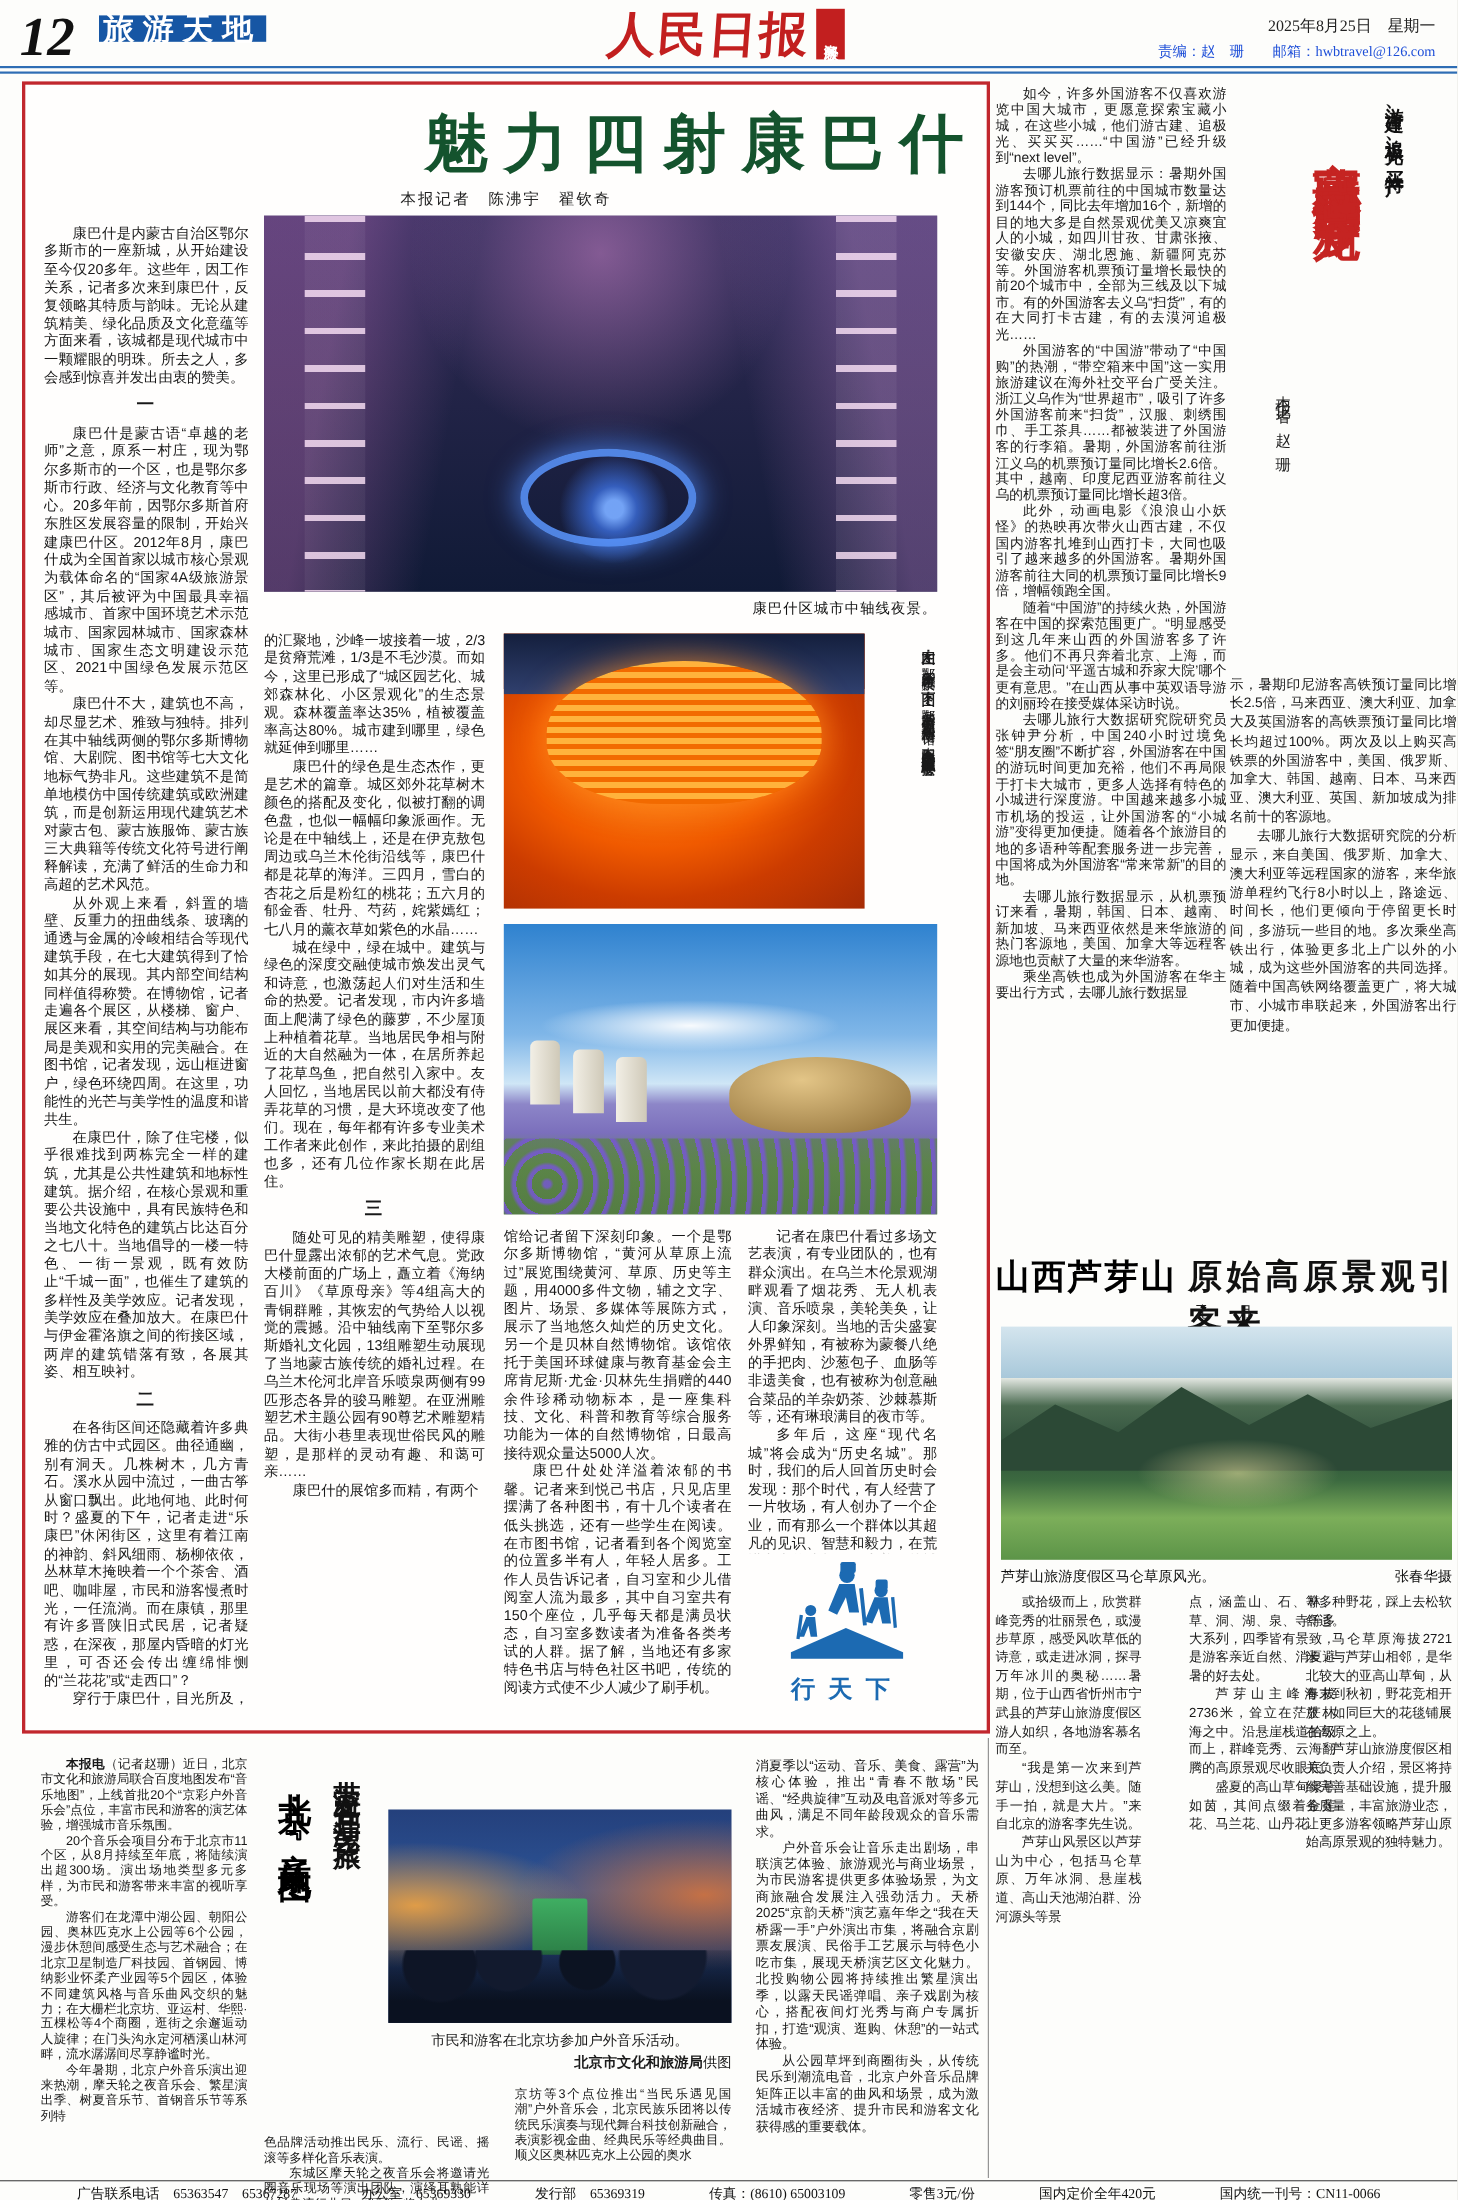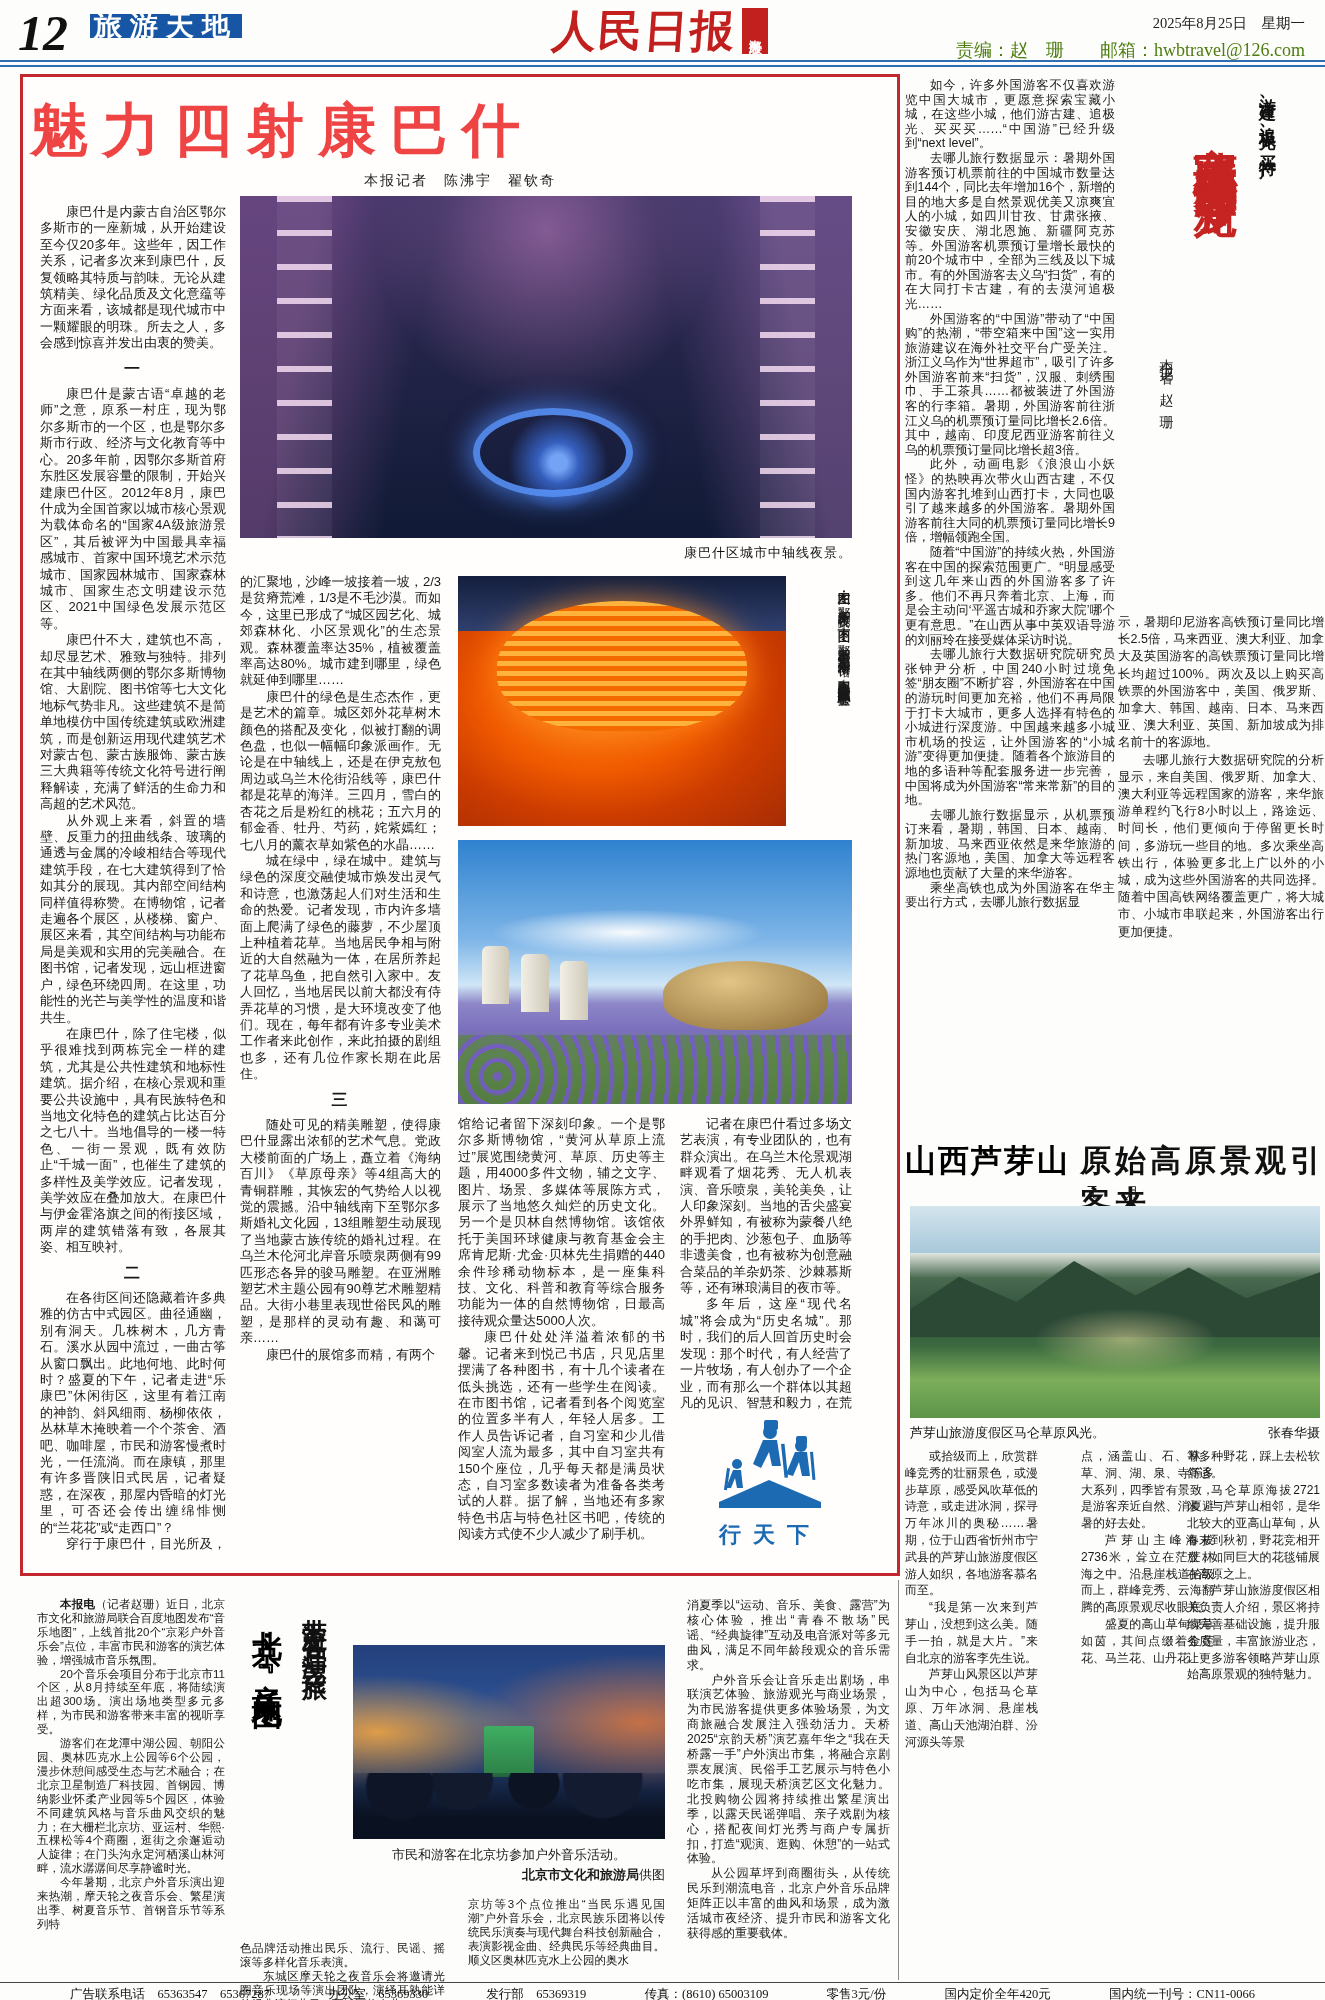--- a/index.html
+++ b/index.html
@@ -8,26 +8,26 @@
   .abs{position:absolute;}
   
   #pageno{left:18px;top:4px;font:italic 900 50px "Liberation Serif",serif;color:#111;}
   #secbadge{left:90px;top:14px;width:152px;height:24px;background:#1656a4;color:#fff;
             font-size:28px;font-weight:900;letter-spacing:8px;display:flex;align-items:center;justify-content:center;}
   #brand{left:552px;top:4px;width:240px;height:54px;display:flex;align-items:center;}
   #brandname{font:900 44px "Liberation Serif",serif;color:#c21f1f;letter-spacing:2px;transform:skewX(-4deg);}
   #editionbox{width:26px;height:46px;background:#c21f1f;color:#fff;margin-left:6px;
               writing-mode:vertical-rl;font-size:13px;font-weight:700;display:flex;align-items:center;justify-content:center;letter-spacing:1px;}
   #dateline{right:20px;top:14px;font-size:14.5px;color:#222;text-align:right;font-family:"Liberation Serif",serif;}
-  #editorline{right:20px;top:38px;font-size:18px;color:#4d7c0f;text-align:right;font-family:"Liberation Serif",serif;}
+  #editorline{right:20px;top:38px;font-size:13px;color:#1d4ed8;text-align:right;font-family:"Liberation Serif",serif;}
   .rule{left:0;width:1325px;background:#2e6db4;}
   
   #mainbox{left:20px;top:74px;width:874px;height:1496px;border:3px solid #c1272d;background:#fffefd;}
-  #mainhead{left:30px;top:92px;width:860px;text-align:left;font:900 58px "Liberation Serif",serif;
-            color:#ef4444;letter-spacing:14px;}
+  #mainhead{left:30px;top:92px;width:860px;text-align:right;font:900 58px "Liberation Serif",serif;
+            color:#14532d;letter-spacing:14px;}
   #mainbyline{left:30px;top:172px;width:860px;text-align:center;font-size:14px;color:#222;letter-spacing:2px;}
   .bodycol{font-size:13px;line-height:16.4px;text-align:justify;overflow:hidden;color:#181818;}
   .bodycol .para{margin:0;text-indent:2em;}
   .bodycol .para.cont{text-indent:0;}
   .bodycol .mark{text-align:center;font-weight:900;font-size:16px;margin:9px 0;letter-spacing:2px;}
   #mcol1{left:40px;top:204px;width:186px;height:1348px;}
   #mcol2{left:240px;top:574px;width:201px;height:978px;}
   #mcol3{left:458px;top:1116px;width:207px;height:440px;}
   #mcol4{left:680px;top:1116px;width:172px;height:296px;}
   

